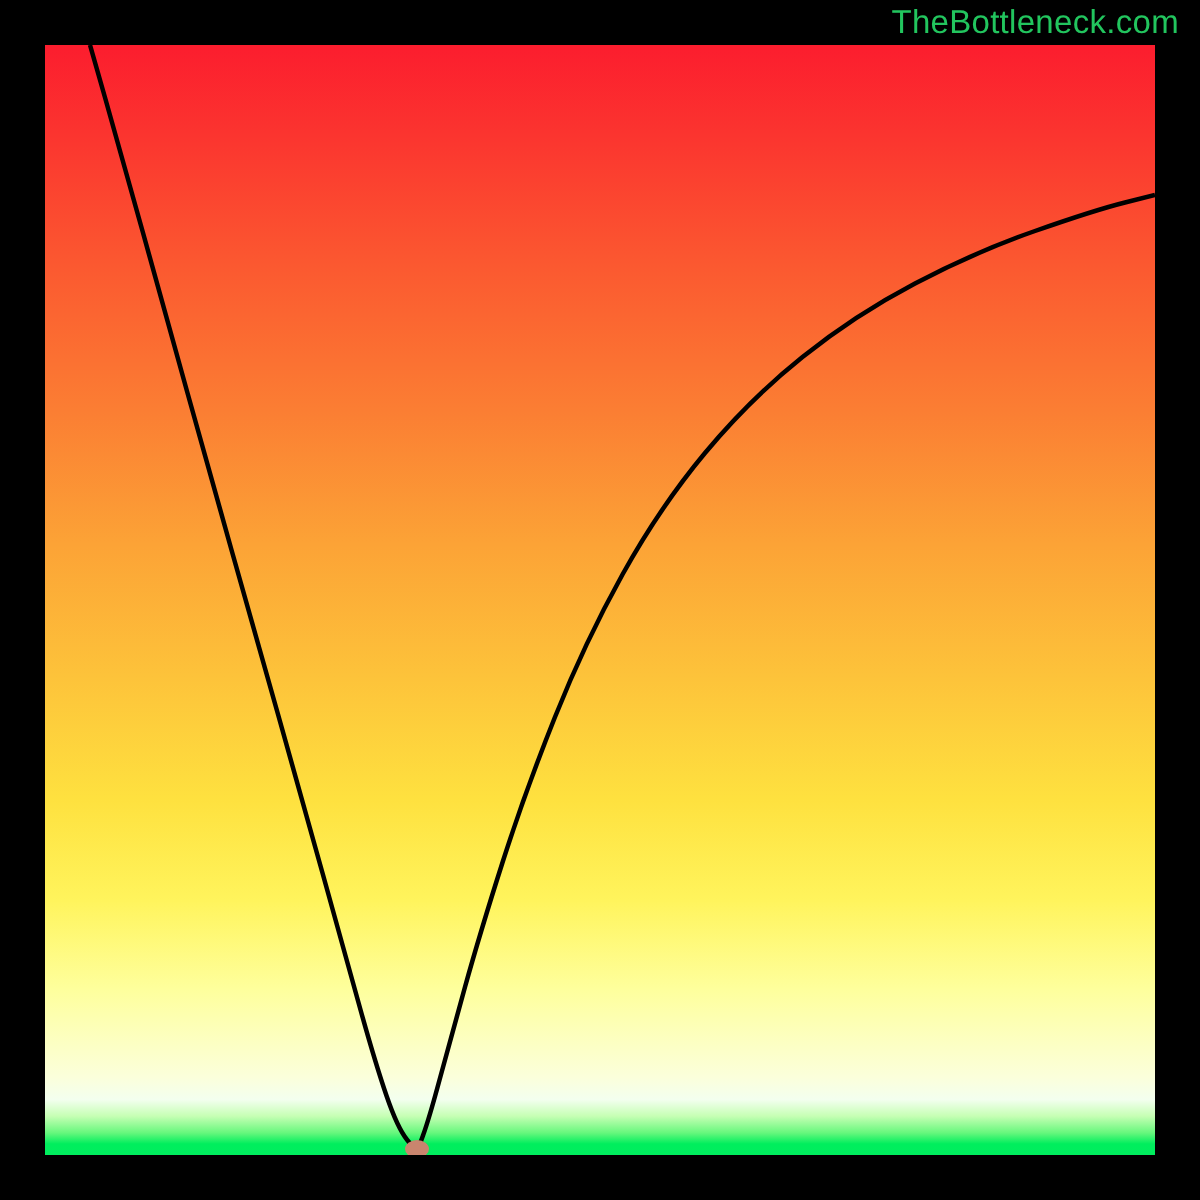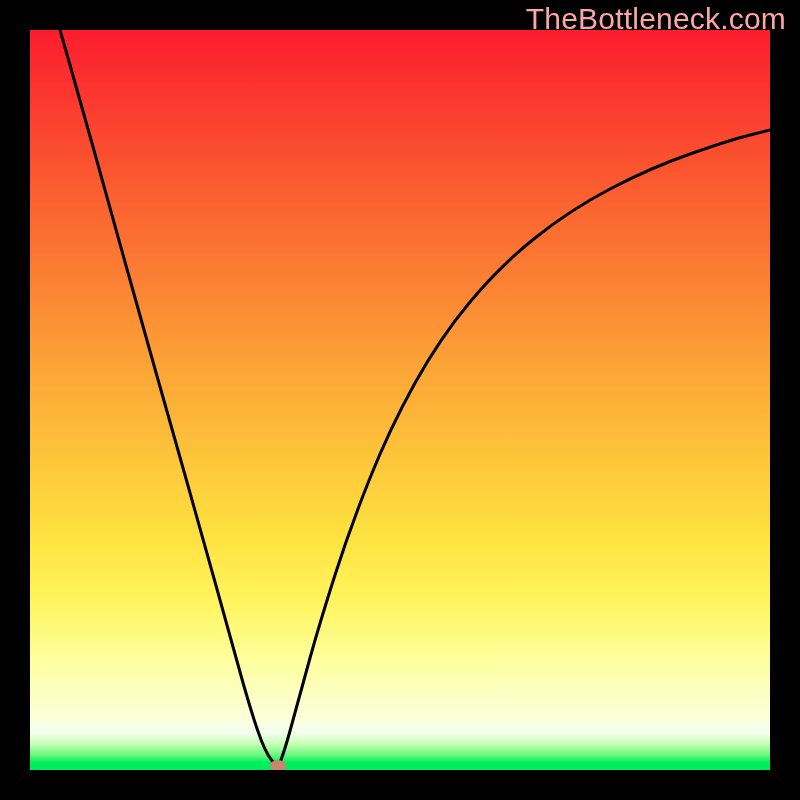--- a/index.html
+++ b/index.html
@@ -14,22 +14,22 @@
     position: relative;
     width: 800px;
     height: 800px;
     background: #000;
   }
   .watermark {
     position: absolute;
     top: 2px;
     right: 14px;
     font-family: Arial, Helvetica, sans-serif;
-    font-size: 30px;
-    color: #fca5a5;
+    font-size: 22px;
+    color: #22c55e;
     letter-spacing: 0.2px;
   }
   .plot-area {
     position: absolute;
     left: 30px;
     top: 30px;
     width: 740px;
     height: 740px;
     overflow: hidden;
   }

